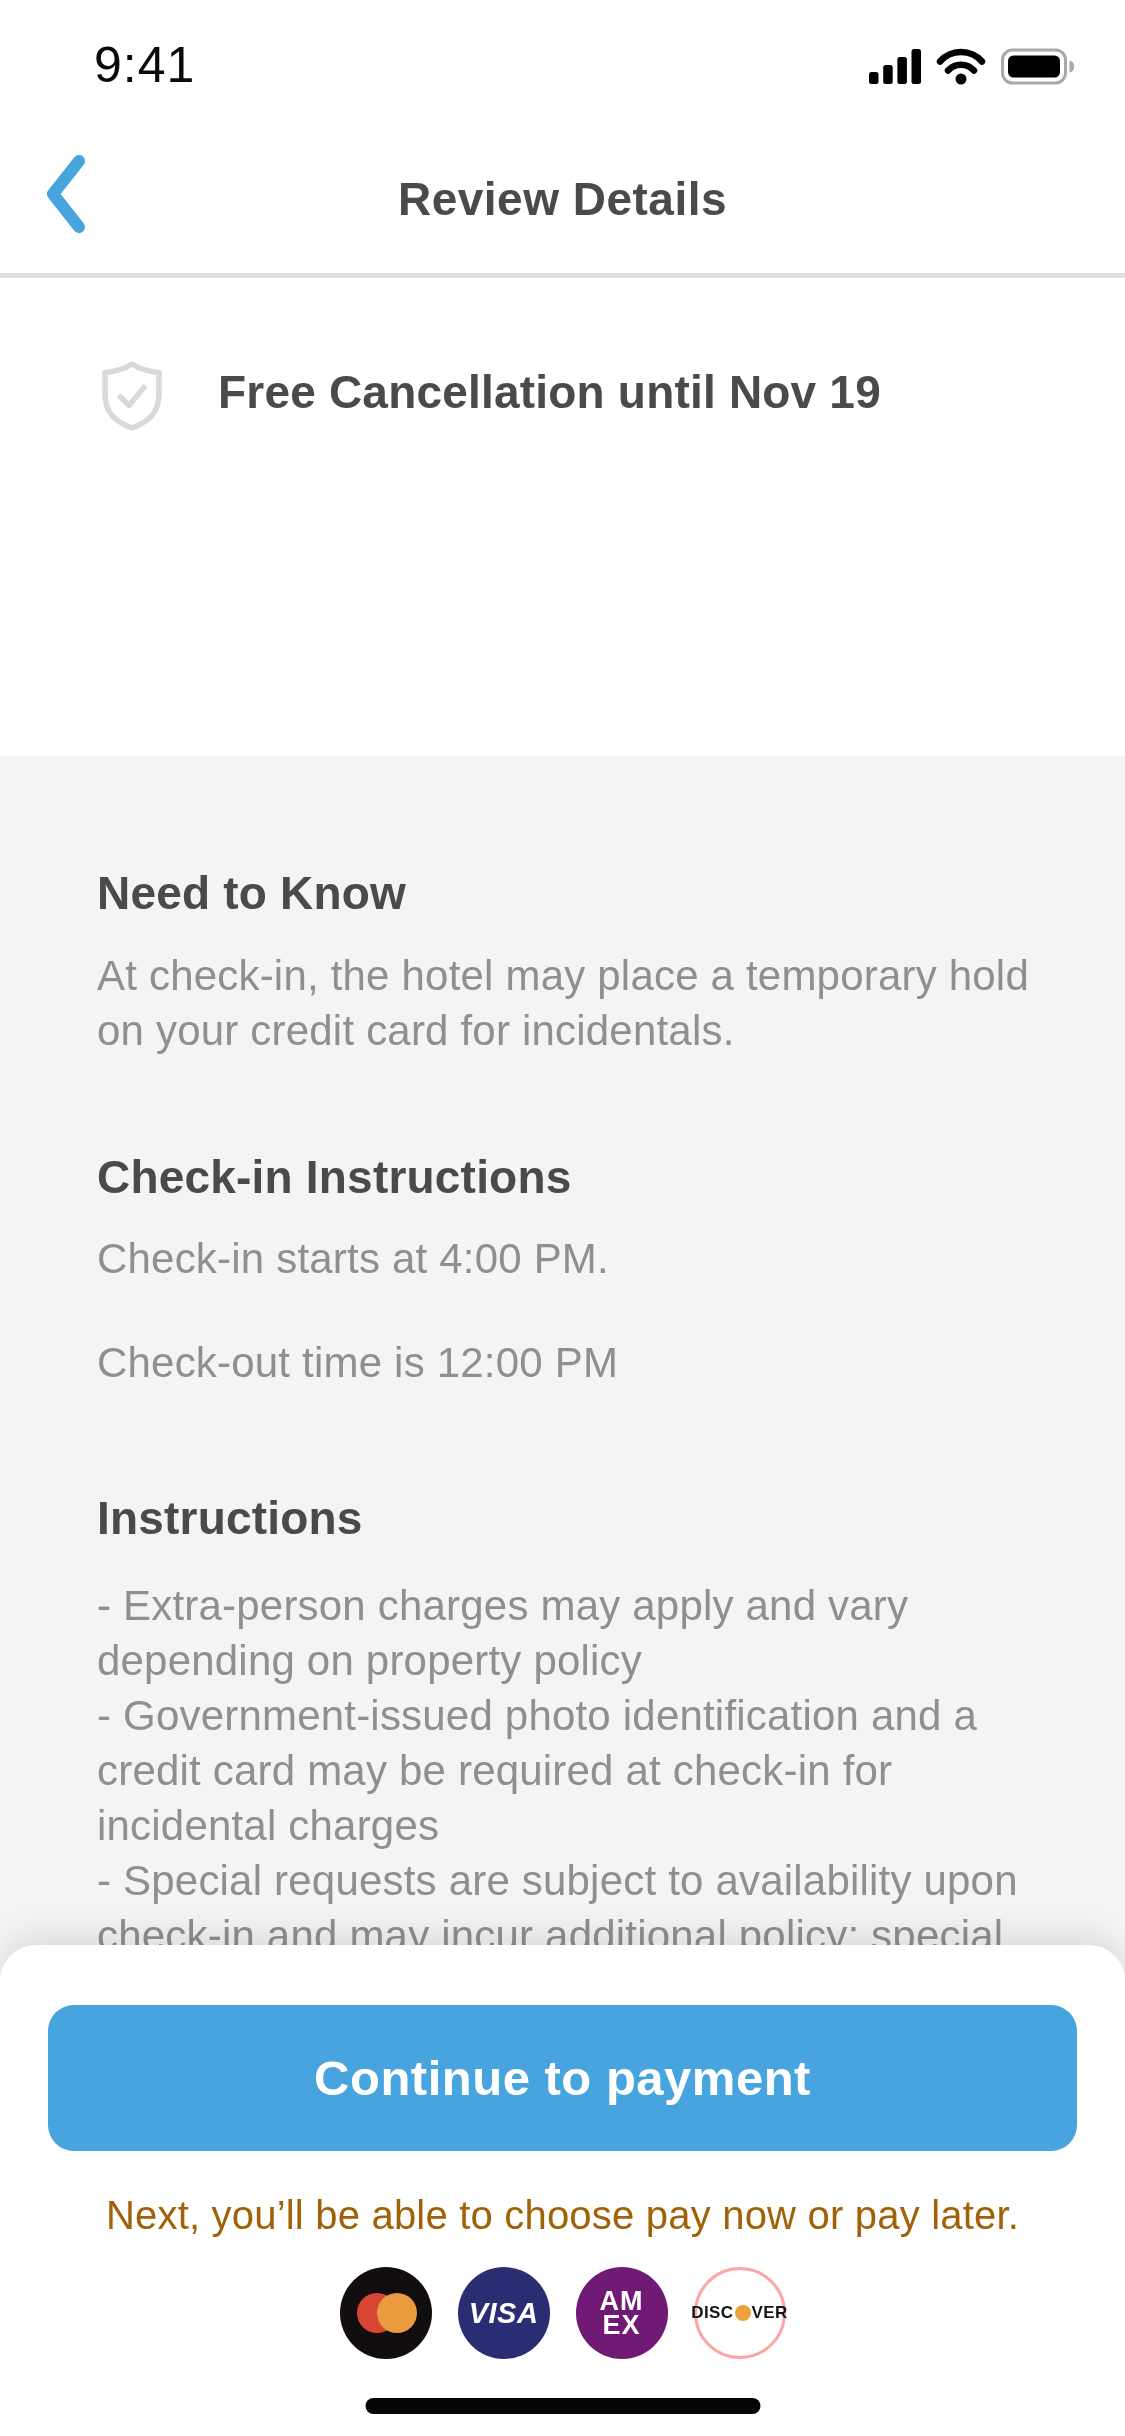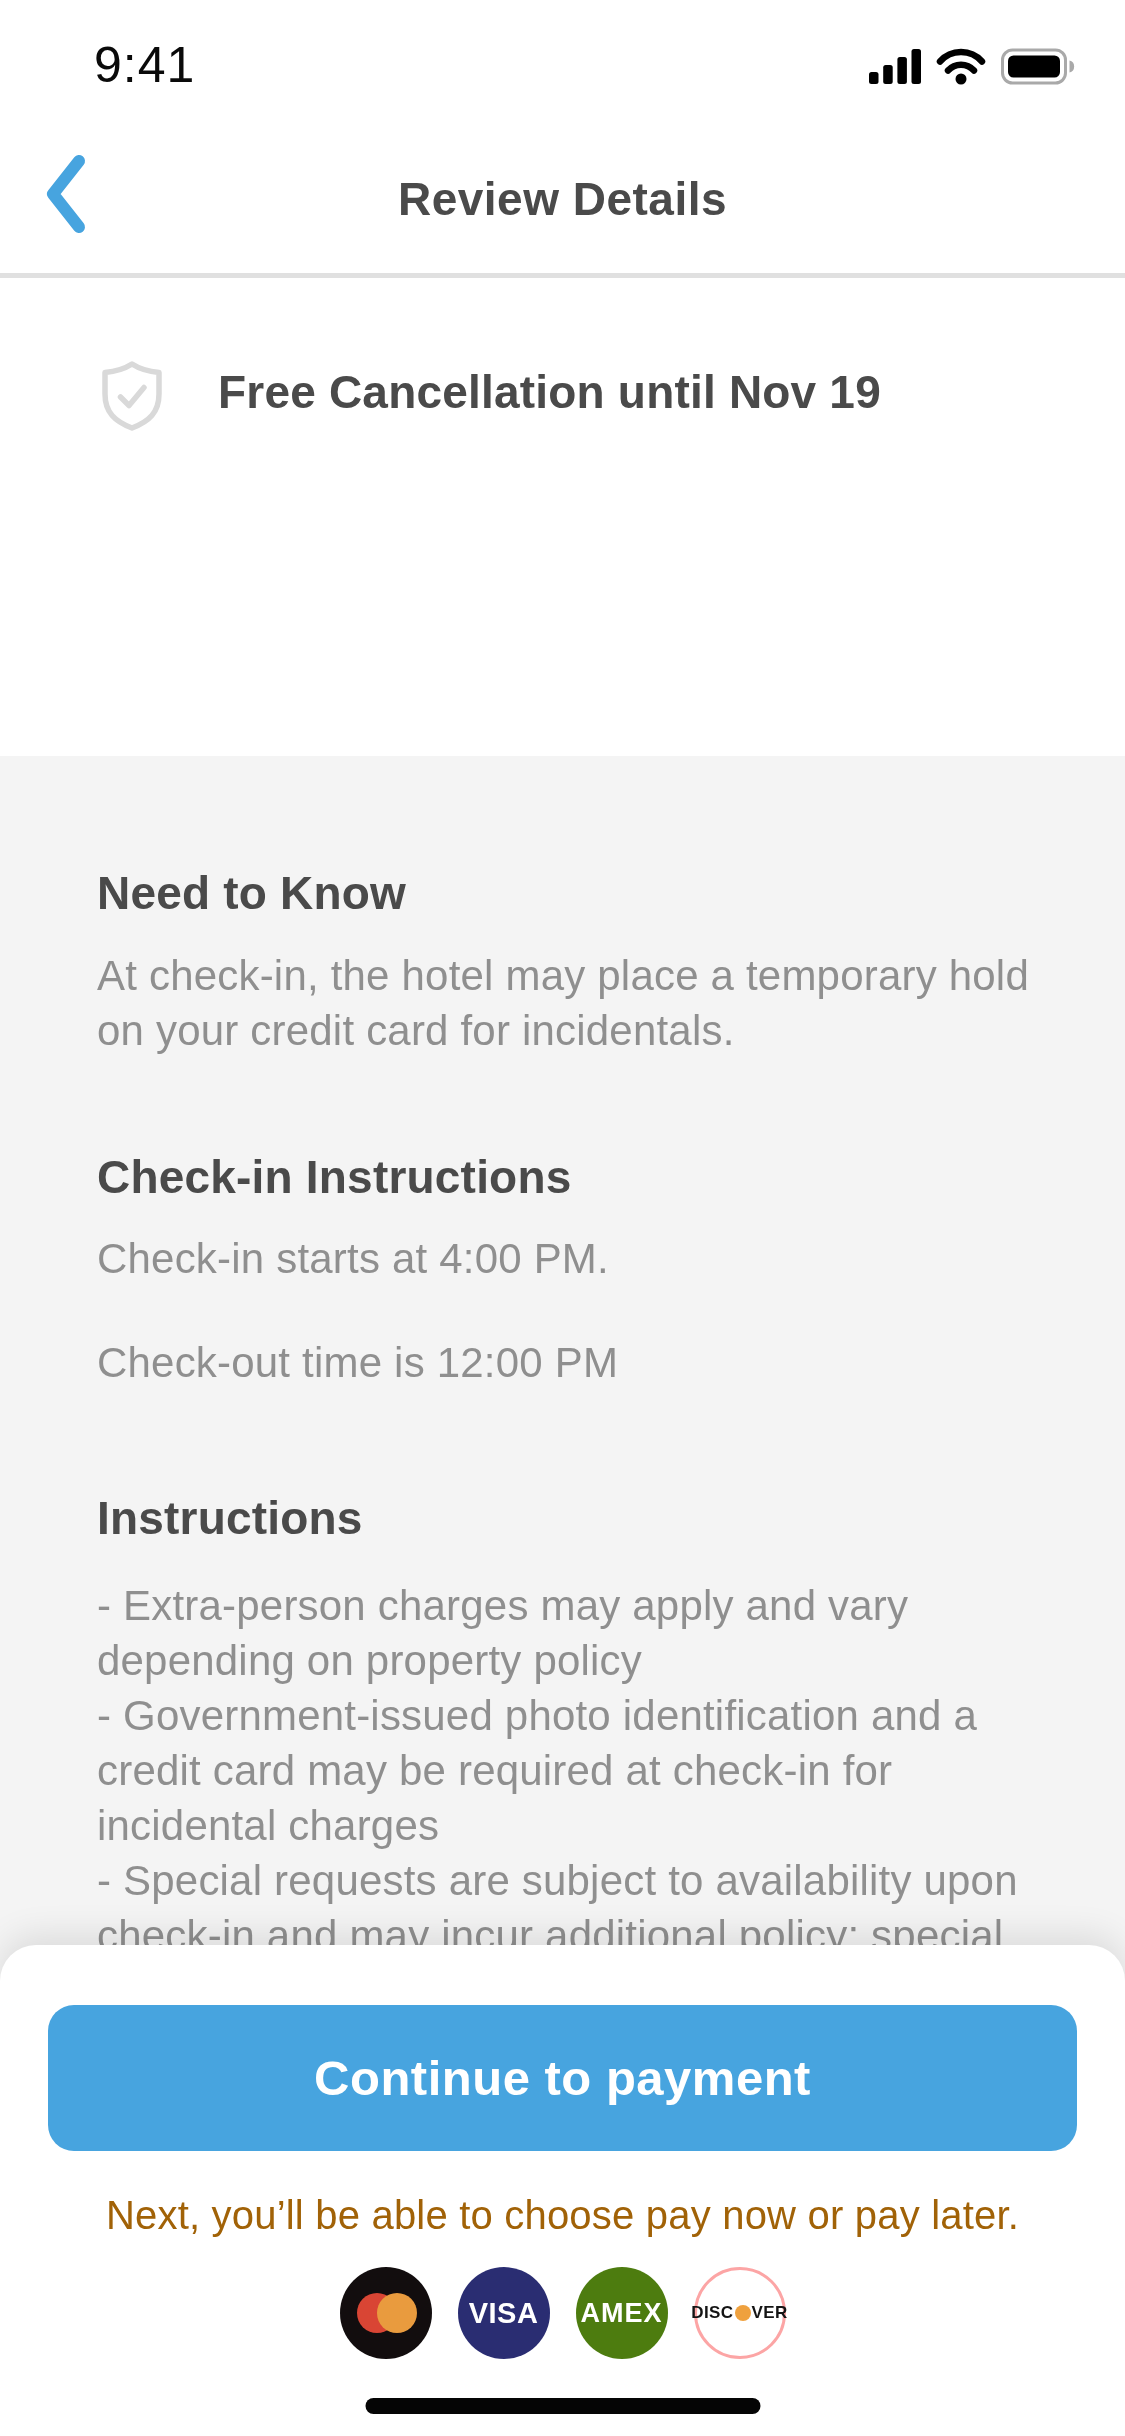--- a/index.html
+++ b/index.html
@@ -82,22 +82,22 @@
     display:flex; justify-content:center; align-items:center; gap:26px;
   }
   .pay {
     width:92px; height:92px; border-radius:50%;
     display:flex; align-items:center; justify-content:center; position:relative;
   }
   .pay-mc { background:#120d0e; }
   .mc-red    { position:absolute; left:17px; top:26px; width:40px; height:40px; border-radius:50%; background:#d94534; }
   .mc-orange { position:absolute; left:37px; top:26px; width:40px; height:40px; border-radius:50%; background:#e99b3e; }
   .pay-visa { background:#2a2d72; }
-  .visa-label { color:#ffffff; font-size:29px; font-weight:800; letter-spacing:0.5px; }
-  .pay-amex { background:#4d7c0f; flex-direction:row; }
+  .visa-label { color:#ffffff; font-size:29px; font-weight:800; font-style:italic; letter-spacing:0.5px; }
+  .pay-amex { background:#701a75; flex-direction:column; }
   .amex-line { color:#ffffff; font-size:27px; font-weight:800; line-height:24px; letter-spacing:1px; }
   .pay-discover { background:#ffffff; border:3px solid #fca5a5; width:86px; height:86px; }
   .disc-row { display:flex; align-items:center; }
   .disc-text { font-size:17px; font-weight:700; color:#141414; letter-spacing:0.4px; }
   .disc-dot { width:16px; height:16px; border-radius:50%; background:#efa13e; margin:0 1px; }
 
   .home-indicator {
     position:absolute; left:50%; bottom:22px; transform:translateX(-50%);
     width:395px; height:16px; border-radius:8px; background:#050505; cursor:grab;
   }

